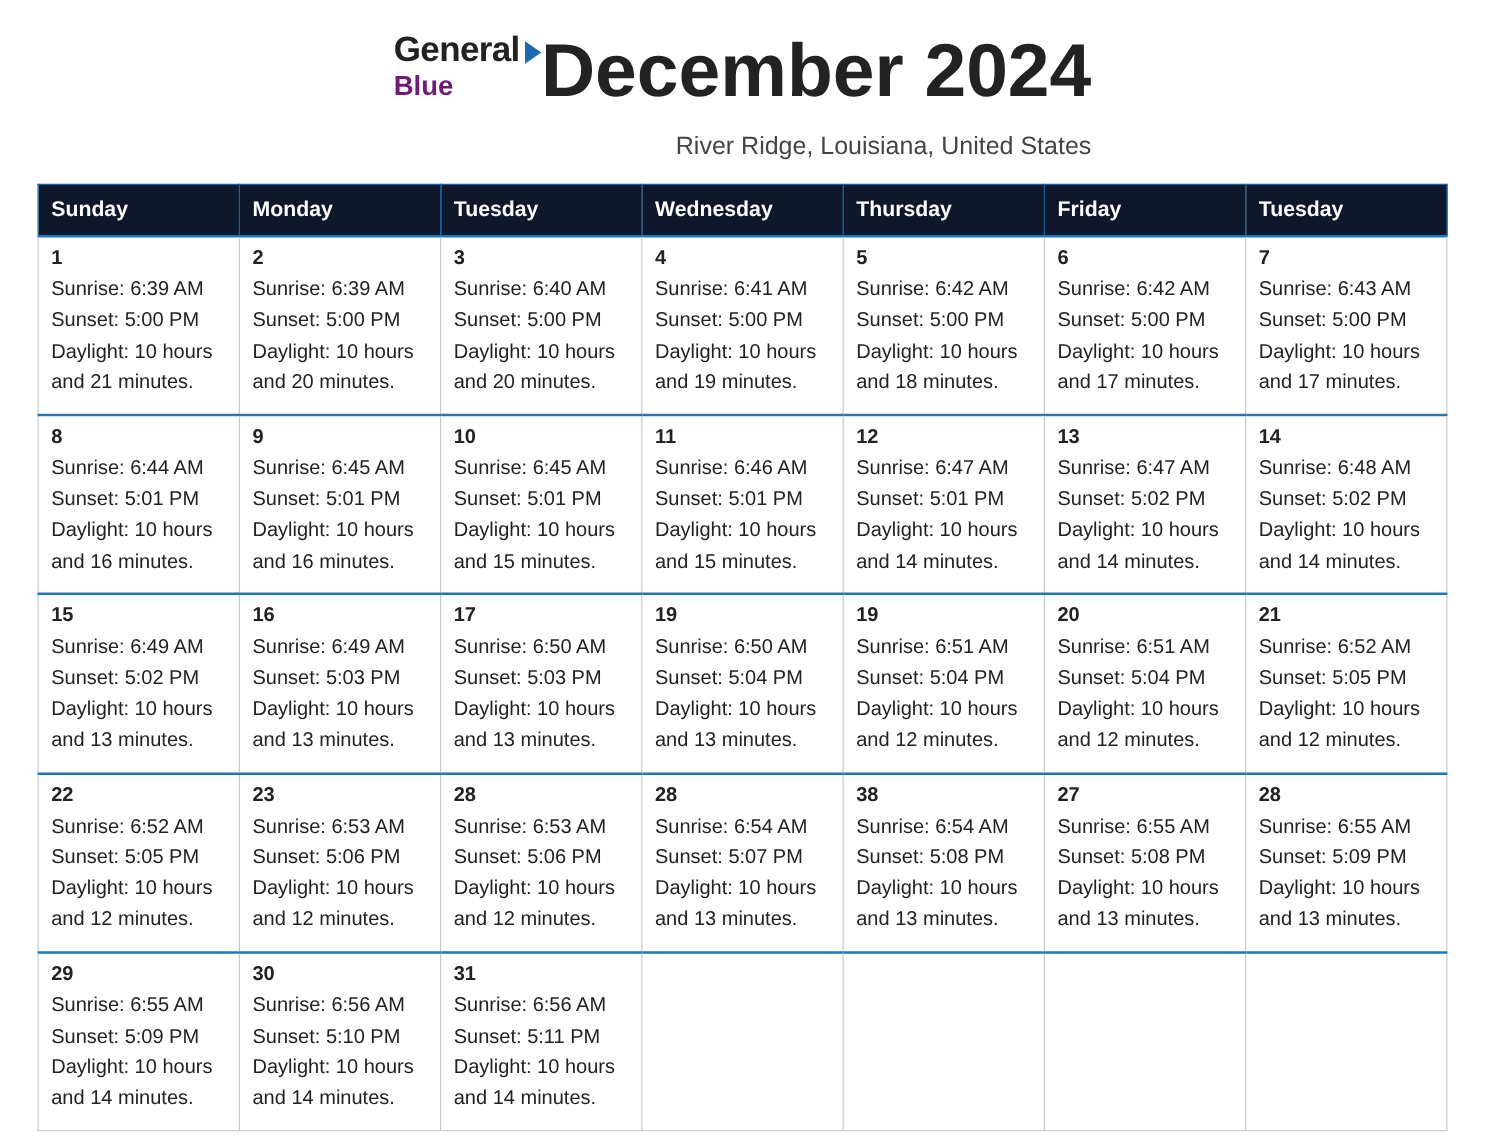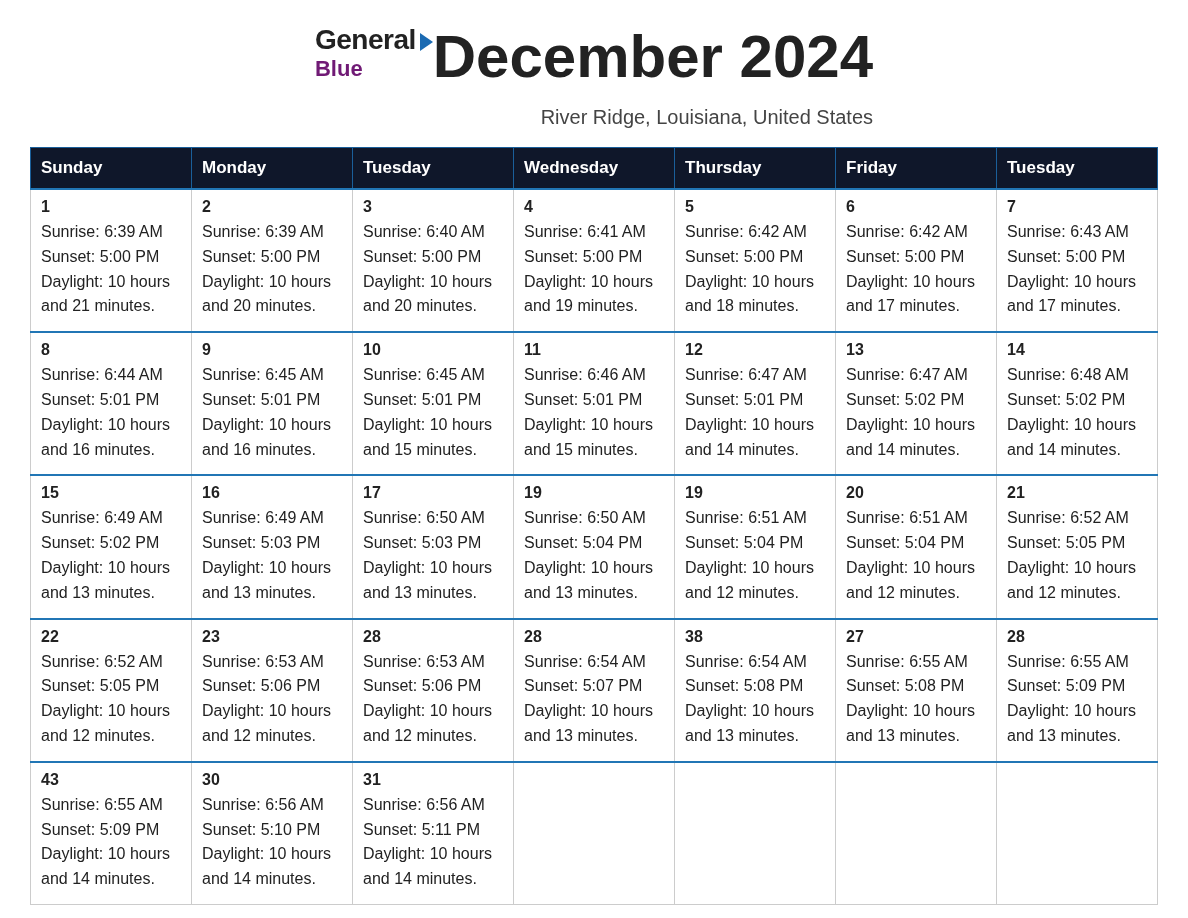--- a/index.html
+++ b/index.html
@@ -237,21 +237,21 @@
         <span class="day-num">27</span>
         <span class="day-detail">Sunrise: 6:55 AM<br>Sunset: 5:08 PM<br>Daylight: 10 hours<br>and 13 minutes.</span>
       </td>
         <td>
         <span class="day-num">28</span>
         <span class="day-detail">Sunrise: 6:55 AM<br>Sunset: 5:09 PM<br>Daylight: 10 hours<br>and 13 minutes.</span>
       </td>
       </tr>
       <tr>
         <td>
-        <span class="day-num">43</span>
+        <span class="day-num">29</span>
         <span class="day-detail">Sunrise: 6:55 AM<br>Sunset: 5:09 PM<br>Daylight: 10 hours<br>and 14 minutes.</span>
       </td>
         <td>
         <span class="day-num">30</span>
         <span class="day-detail">Sunrise: 6:56 AM<br>Sunset: 5:10 PM<br>Daylight: 10 hours<br>and 14 minutes.</span>
       </td>
         <td>
         <span class="day-num">31</span>
         <span class="day-detail">Sunrise: 6:56 AM<br>Sunset: 5:11 PM<br>Daylight: 10 hours<br>and 14 minutes.</span>
       </td>

